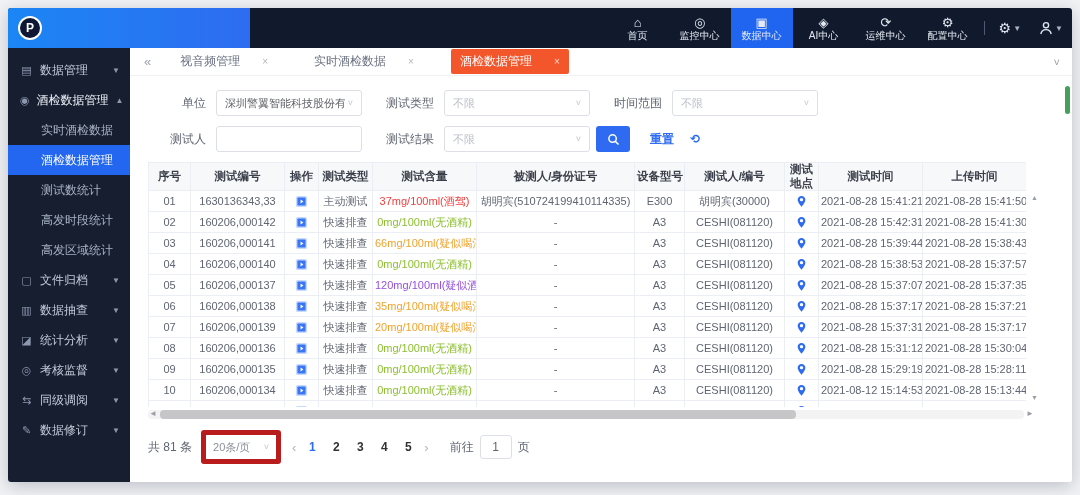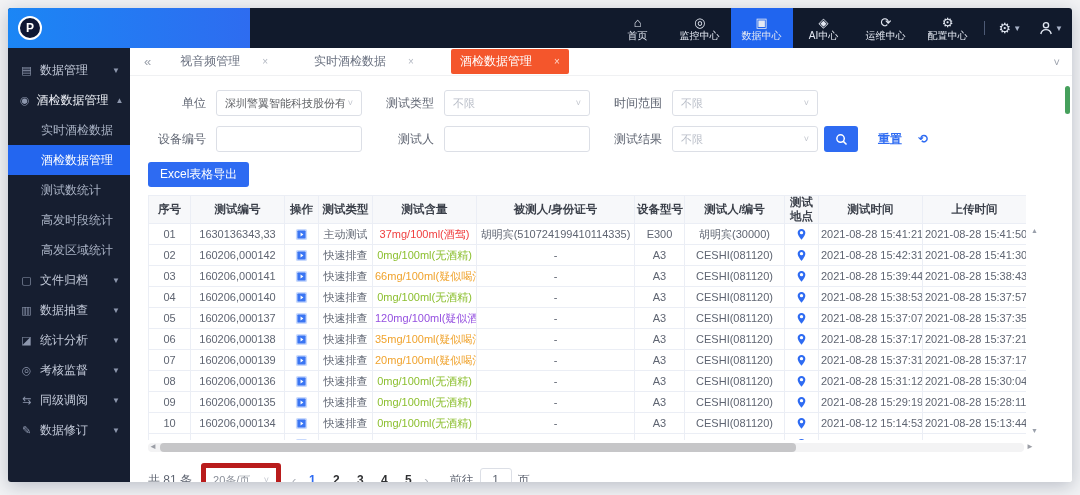--- a/index.html
+++ b/index.html
@@ -271,26 +271,20 @@
             <span class="f-label">时间范围</span>
             <div class="f-select">
               <span class="sel-val placeholder">不限</span>
               <span class="sel-caret">˅</span>
             </div>
           </div>
         </div>
 
         <div class="filter-row">
           <div class="f-group">
-            <span class="f-label">设备编号</span>
-            <div class="f-input">
-              <input value="" style="">
-            </div>
-          </div>
-          <div class="f-group">
             <span class="f-label">测试人</span>
             <div class="f-input">
               <input value="" style="">
             </div>
           </div>
           <div class="f-group" style="margin-right:0;">
             <span class="f-label">测试结果</span>
             <div class="f-select">
               <span class="sel-val placeholder">不限</span>
               <span class="sel-caret">˅</span>
@@ -303,21 +297,20 @@
                   <line x1="9" y1="9" x2="12.4" y2="12.4" stroke="#fff" stroke-width="1.6"></line>
                 </svg>
             </span>
           </button>
           <span class="reset-link">
             <span>重置</span>
             <span class="reset-icon">⟲</span>
           </span>
         </div>
 
-        <button class="export-btn">Excel表格导出</button>
 
         <div class="table-wrap">
           <div class="table-clip">
             <table>
               <colgroup>
                 <col style="width:42px">
                   <col style="width:94px">
                   <col style="width:34px">
                   <col style="width:54px">
                 <col style="width:104px">

